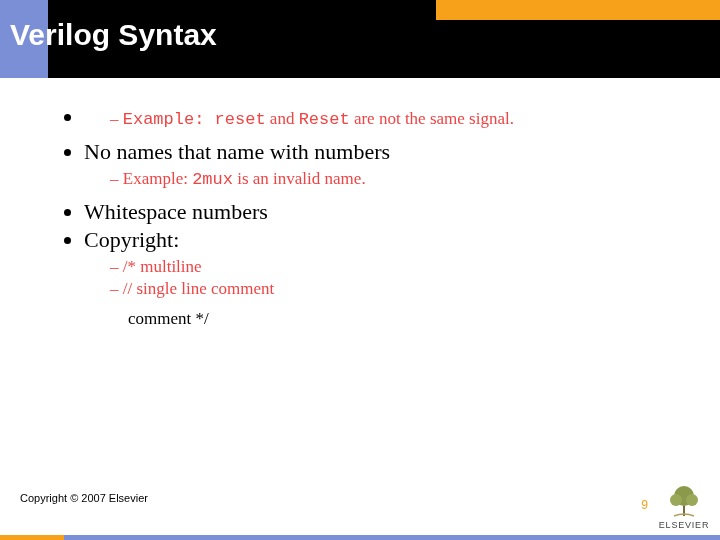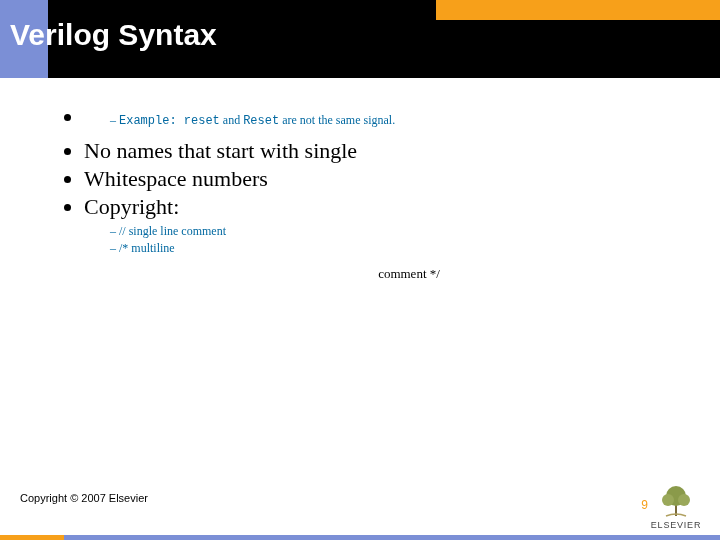--- a/index.html
+++ b/index.html
@@ -67,37 +67,36 @@
     color: #000;
     margin-bottom: 2px;
     font-family: "Times New Roman", Times, serif;
   }
   ul.sub {
     list-style: none;
     margin: 4px 0 10px 0;
     padding-left: 26px;
   }
   ul.sub > li {
-    font-size: 12px;
-    color: #0369a1;
+    font-size: 17px;
+    color: #ef4444;
     margin-bottom: 2px;
     font-family: "Times New Roman", Times, serif;
   }
   ul.sub > li::before {
     content: "– ";
   }
   .mono {
     font-family: "Courier New", Courier, monospace;
   }
   .indent {
     display: block;
     padding-left: 44px;
-    font-size: 13px;
+    font-size: 17px;
     font-family: "Times New Roman", Times, serif;
-    text-align: center;
   }
   .footer {
     position: absolute;
     left: 0;
     bottom: 0;
     width: 720px;
     height: 58px;
   }
   .footer-blue {
     position: absolute;
@@ -122,21 +121,21 @@
   .page-num {
     position: absolute;
     right: 72px;
     bottom: 28px;
     font-size: 12px;
     color: #f7a01a;
     font-family: Arial, Helvetica, sans-serif;
   }
   .logo {
     position: absolute;
-    right: 18px;
+    right: 10px;
     bottom: 10px;
     width: 52px;
     text-align: center;
   }
   .logo svg { display: block; margin: 0 auto; }
   .logo-text {
     font-size: 9px;
     letter-spacing: 0.8px;
     color: #444;
     font-family: Arial, Helvetica, sans-serif;
@@ -158,30 +157,35 @@
   <div class="content">
     <ul class="top">
       <li>
         <ul class="sub">
           <li>
             <span class="mono">Example: </span><span class="mono">reset</span><span> and </span><span class="mono">Reset</span><span> are not the same signal.</span>
           </li>
         </ul>
       </li>
       <li>
-        <span>No names that start with single</span>
+        <span>No names that name with numbers</span>
+        <ul class="sub">
+          <li>
+            <span>Example: </span><span class="mono">2mux</span><span> is an invalid name.</span>
+          </li>
+        </ul>
       </li>
       <li>
         <span>Whitespace numbers</span>
       </li>
       <li>
         <span>Copyright:</span>
         <ul class="sub">
+          <li><span>/* multiline</span></li>
           <li><span>// single line comment</span></li>
-          <li><span>/* multiline</span></li>
         </ul>
         <span class="indent">comment */</span>
       </li>
     </ul>
   </div>
 
   <div class="footer">
     <div class="copyright">Copyright © 2007 Elsevier</div>
     <div class="page-num">9</div>
     <div class="logo">

